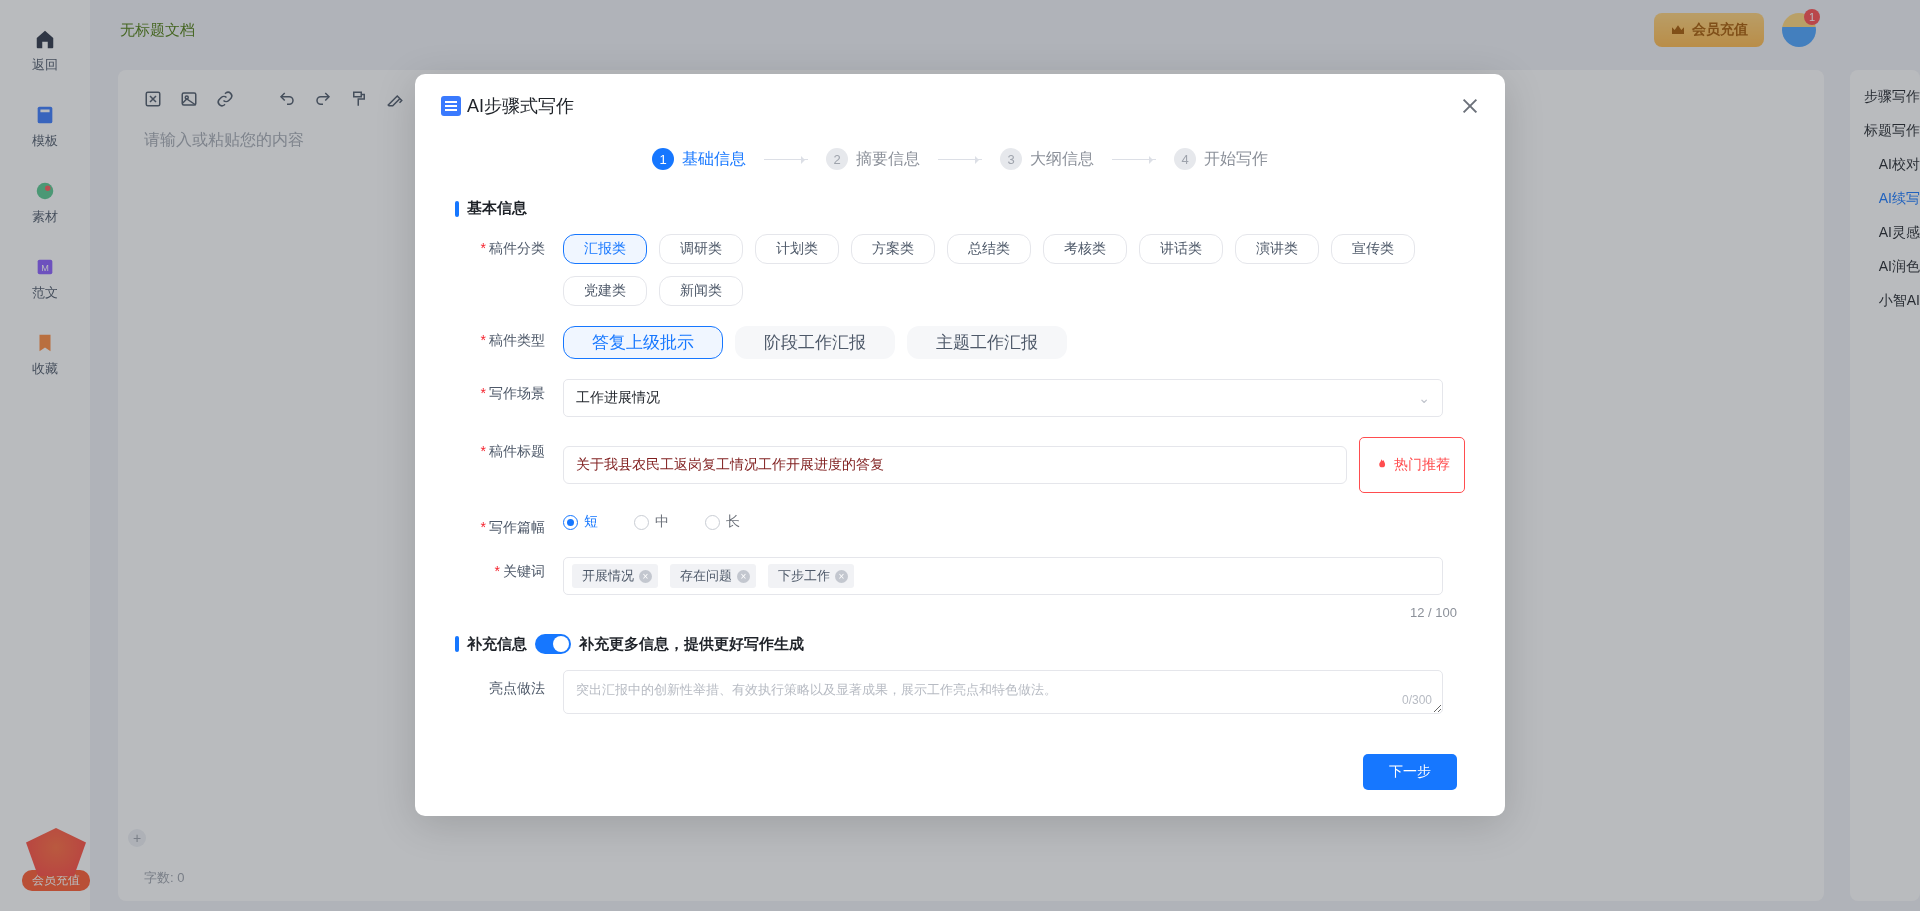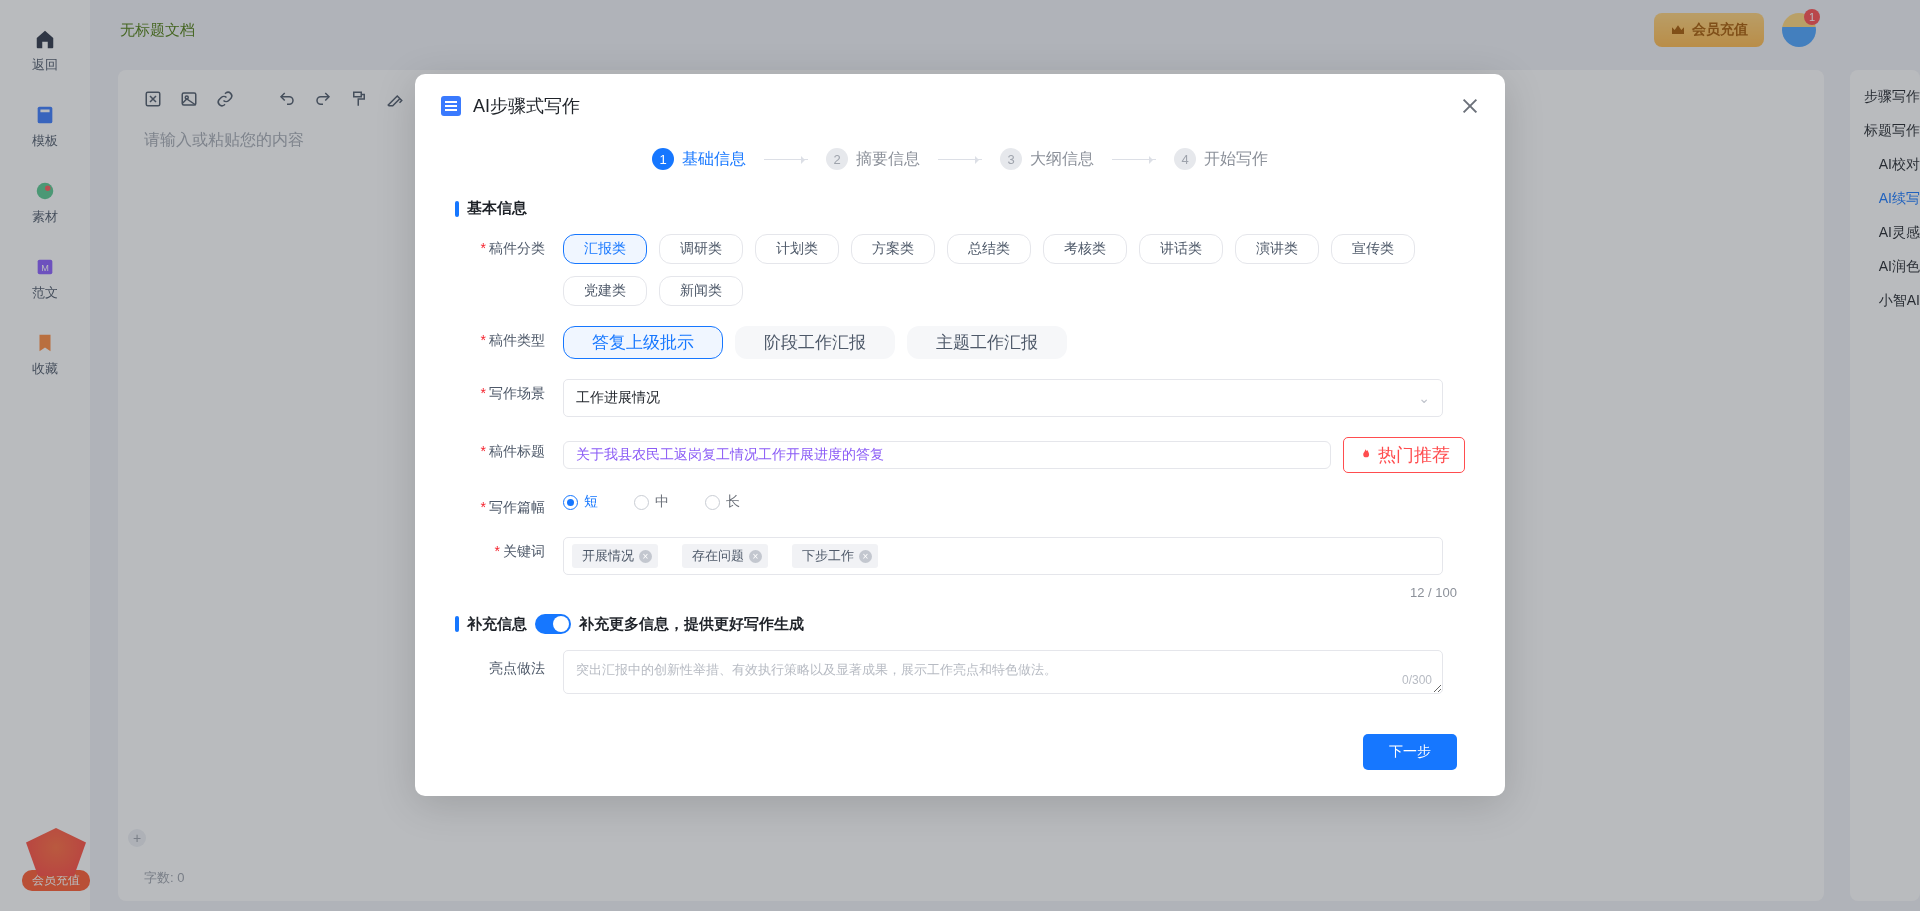--- a/index.html
+++ b/index.html
@@ -40,21 +40,21 @@
   .wc{position:absolute;left:26px;bottom:14px;color:#9ea3ac;font-size:13px}
   
   .float-badge{position:absolute;left:22px;bottom:20px;display:flex;flex-direction:column;align-items:center;cursor:pointer}
   .gem{width:60px;height:48px;background:radial-gradient(circle at 50% 40%,#ff6a3d,#ff4040);clip-path:polygon(50% 0,100% 30%,80% 100%,20% 100%,0 30%);filter:drop-shadow(0 2px 4px rgba(255,80,40,.4))}
   .gem-label{margin-top:-6px;background:#ff5a2e;color:#fff;font-size:12px;padding:2px 10px;border-radius:10px}
   
   .mask{position:absolute;inset:0;background:rgba(55,60,70,.35)}
   
   .modal{position:absolute;left:50%;top:74px;transform:translateX(-50%);width:1090px;background:#fff;border-radius:10px;box-shadow:0 8px 40px rgba(0,0,0,.15);padding:0 0 26px}
   .modal-head{display:flex;align-items:center;justify-content:space-between;padding:20px 26px 16px}
-  .mh-left{display:flex;align-items:center;gap:12px;font-size:18px;font-weight:500}
+  .mh-left{display:flex;align-items:center;gap:6px;font-size:18px;font-weight:500}
   .doc-icon{width:20px;height:20px;background:#3a7afe;border-radius:3px;position:relative}
   .doc-icon::after{content:"";position:absolute;left:4px;right:4px;top:5px;height:2px;background:#fff;box-shadow:0 4px 0 #fff,0 8px 0 #fff}
   .close{width:18px;height:18px;cursor:pointer;position:relative}
   .close::before,.close::after{content:"";position:absolute;left:8px;top:0;width:2px;height:18px;background:#6b7079}
   .close::before{transform:rotate(45deg)}.close::after{transform:rotate(-45deg)}
   
   .steps{display:flex;align-items:center;justify-content:center;gap:18px;padding:14px 0 22px;border-bottom:1px solid transparent}
   .steps-inner{display:flex;align-items:center;gap:18px}
   .step{display:flex;align-items:center;gap:8px;font-size:16px}
   .step .num{width:22px;height:22px;border-radius:50%;background:#e6e8ec;color:#9ea3ac;display:flex;align-items:center;justify-content:center;font-size:13px}
@@ -71,29 +71,29 @@
   .label{width:108px;flex:none;text-align:right;padding-right:18px;padding-top:6px;color:#4e5969;font-size:14px}
   .label .req{color:var(--danger);margin-right:3px}
   .field{flex:1;display:flex;flex-wrap:wrap;gap:12px;align-items:center}
   .chip{padding:5px 20px;border:1px solid #e5e6eb;border-radius:12px;background:#fff;font-size:14px;color:#4e5969;cursor:pointer}
   .chip.sel{border-color:var(--primary);color:var(--primary);background:#f0f6ff}
   .chip.type{padding:4px 28px;font-size:17px;background:#f6f7f9;border:1px solid transparent}
   .chip.type.sel{border-color:var(--primary);color:var(--primary);background:#f0f6ff}
   .select{flex:1;height:38px;border:1px solid #e5e6eb;border-radius:5px;padding:0 12px;display:flex;align-items:center;justify-content:space-between;color:#1f2329;cursor:pointer;max-width:880px}
   .select .caret{color:#c0c4cc}
   .input-row{display:flex;gap:12px;width:100%;max-width:960px}
-  .input{flex:1;height:28px;border:1px solid #e5e6eb;border-radius:6px;padding:0 12px;display:flex;align-items:center;color:#8b5cf6}
-  .hot-btn{height:36px;padding:0 14px;border:1px solid #ff4d4f;color:#ff4d4f;border-radius:5px;background:#fff;display:flex;align-items:center;gap:6px;cursor:pointer;font-size:18px}
+  .input{flex:1;height:38px;border:1px solid #e5e6eb;border-radius:6px;padding:0 12px;display:flex;align-items:center;color:#7f1d1d}
+  .hot-btn{height:56px;padding:0 14px;border:1px solid #ff4d4f;color:#ff4d4f;border-radius:5px;background:#fff;display:flex;align-items:center;gap:6px;cursor:pointer;font-size:14px}
   .radio-group{display:flex;gap:36px;align-items:center}
   .radio{display:flex;align-items:center;gap:6px;cursor:pointer;color:#6b7079}
   .radio .dot{width:15px;height:15px;border-radius:50%;border:1px solid #c9cdd4;position:relative}
   .radio.sel{color:var(--primary)}
   .radio.sel .dot{border-color:var(--primary)}
   .radio.sel .dot::after{content:"";position:absolute;inset:3px;background:var(--primary);border-radius:50%}
-  .tag-input{flex:1;min-height:38px;border:1px solid #e5e6eb;border-radius:5px;padding:4px 8px;display:flex;flex-wrap:wrap;gap:24px;align-items:center;max-width:880px}
+  .tag-input{flex:1;min-height:38px;border:1px solid #e5e6eb;border-radius:5px;padding:4px 8px;display:flex;flex-wrap:wrap;gap:12px;align-items:center;max-width:880px}
   .tag{background:#f1f2f5;padding:3px 6px 3px 10px;border-radius:3px;font-size:13px;color:#4e5969;display:flex;align-items:center;gap:5px}
   .tag-x{width:13px;height:13px;border-radius:50%;background:#c3c7cf;color:#fff;font-size:10px;display:flex;align-items:center;justify-content:center;cursor:pointer}
   .counter{width:100%;text-align:right;color:#8c919a;font-size:13px;padding-right:8px;margin-top:-10px;margin-bottom:14px}
   .switch{width:36px;height:20px;border-radius:10px;background:var(--primary);position:relative;cursor:pointer}
   .switch::after{content:"";position:absolute;right:2px;top:2px;width:16px;height:16px;border-radius:50%;background:#fff}
   .switch-desc{color:#1f2329}
   .textarea{width:100%;max-width:880px;min-height:44px;border:1px solid #e5e6eb;border-radius:5px;padding:10px 12px;color:#b7bbc3;font-size:13px;position:relative;resize:both;overflow:auto}
   .ta-count{position:absolute;right:10px;bottom:6px;color:#b7bbc3;font-size:12px}
   .footer{display:flex;justify-content:flex-end;padding:20px 48px 0}
   .btn-primary{background:var(--primary);color:#fff;border:none;border-radius:5px;padding:9px 26px;font-size:14px;cursor:pointer}

